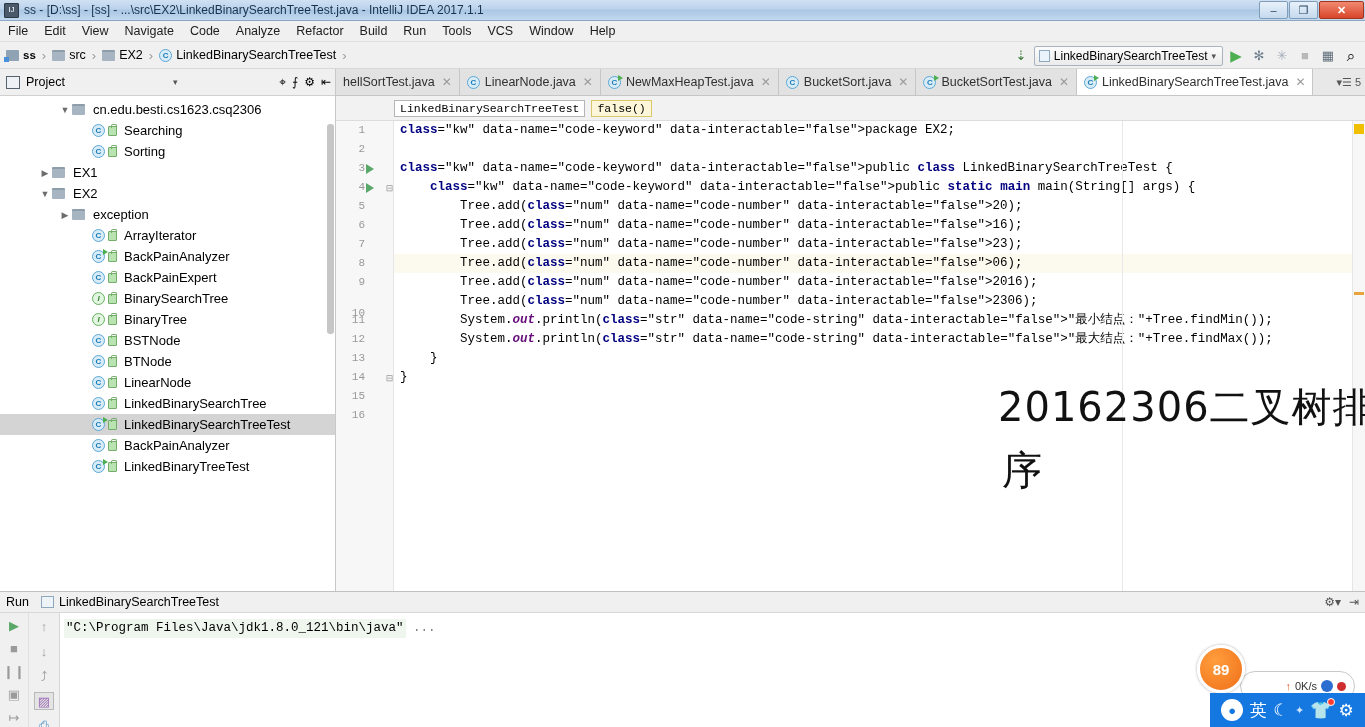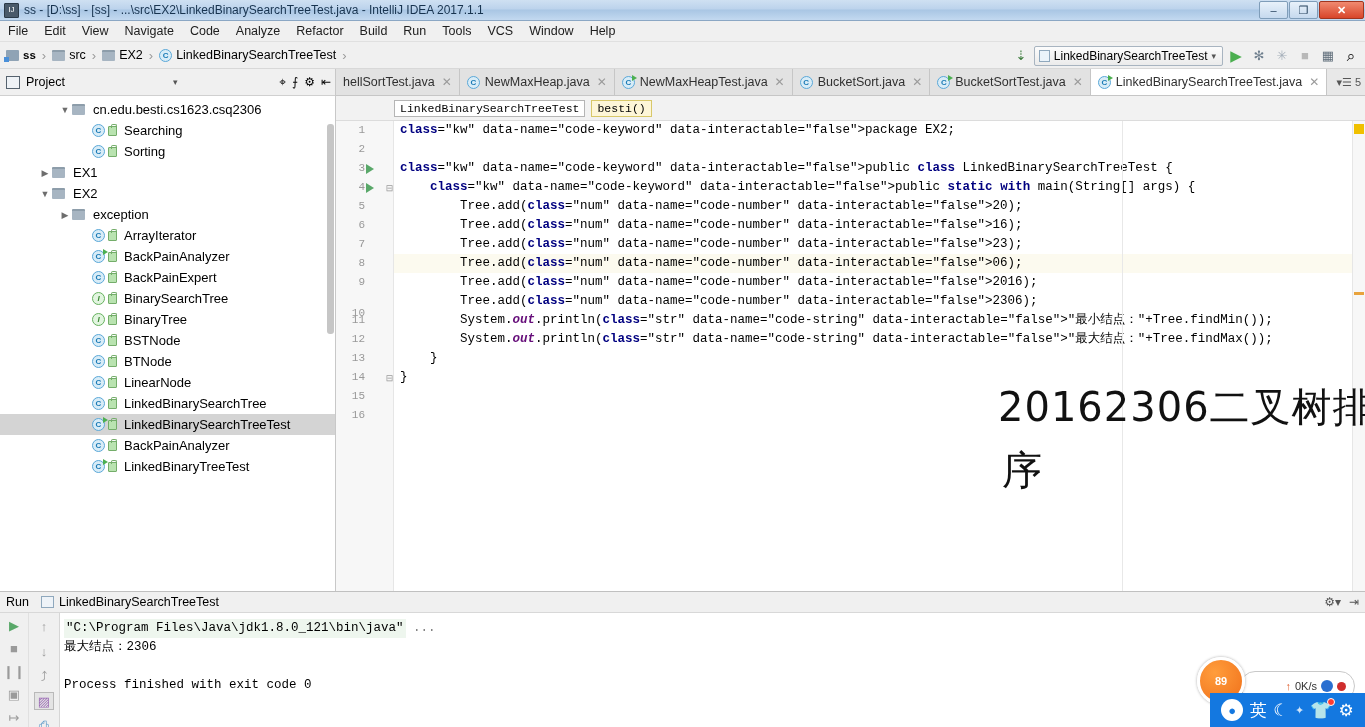--- a/index.html
+++ b/index.html
@@ -163,24 +163,24 @@
 
   
   #netwidget{
     position:absolute;right:10px;bottom:26px;height:30px;width:115px;
     background:#fff;border:1px solid #c9c9c9;border-radius:15px;
     display:flex;align-items:center;justify-content:flex-end;padding-right:8px;gap:4px;
     font-size:11px;color:#333;
   }
   #netwidget .up{color:#e06030;font-size:11px;}
   #speedball{
-    position:absolute;right:120px;bottom:22px;width:48px;height:48px;border-radius:50%;
+    position:absolute;right:120px;bottom:34px;width:48px;height:48px;border-radius:50%;
     background:radial-gradient(circle at 35% 30%,#ff9d3c,#f0701a);
     border:3px solid #fff;box-shadow:0 0 3px rgba(0,0,0,.35);
-    display:flex;align-items:center;justify-content:center;color:#fff;font-weight:bold;font-size:11px;
+    display:flex;align-items:center;justify-content:center;color:#fff;font-weight:bold;font-size:15px;
   }
   #traybar{
     position:absolute;right:0;bottom:0;height:34px;width:155px;
     background:#1478e0;
     display:flex;align-items:center;justify-content:space-around;padding:0 8px;
   }
   #traybar .t{color:#fff;font-size:17px;display:flex;align-items:center;position:relative;}
   #traybar .qq{width:22px;height:22px;border-radius:50%;background:#fff;color:#1478e0;display:flex;align-items:center;justify-content:center;font-size:13px;}
   #traybar .badge{position:absolute;top:-2px;right:-3px;width:8px;height:8px;border-radius:50%;background:#ff3b30;border:1px solid #fff;}
 </style>
@@ -380,21 +380,21 @@
   </div>
 
   <div id="editorArea">
     <div id="tabbar">
         <div class="etab">
           <span>hellSortTest.java</span>
           <span class="x">✕</span>
         </div>
         <div class="etab">
           <span class="cls-ico">C</span>
-          <span>NewMaxHeap.java</span>
+          <span>LinearNode.java</span>
           <span class="x">✕</span>
         </div>
         <div class="etab">
           <span class="cls-ico runnable" style="position: relative;">C</span>
           <span>NewMaxHeapTest.java</span>
           <span class="x">✕</span>
         </div>
         <div class="etab">
           <span class="cls-ico">C</span>
           <span>BucketSort.java</span>
@@ -408,21 +408,21 @@
         <div class="etab active">
           <span class="cls-ico runnable" style="position: relative;">C</span>
           <span>LinkedBinarySearchTreeTest.java</span>
           <span class="x">✕</span>
         </div>
         <div class="tabs-extra">▾☰ 5</div>
       </div>
 
     <div id="bcrumb2">
       <span class="bc-chip">LinkedBinarySearchTreeTest</span>
-      <span class="bc-chip hl">besti()</span>
+      <span class="bc-chip hl">false()</span>
     </div>
 
     <div id="codewrap">
       <div id="gutter">
           <div class="gnum" style="top: 0px;">1</div>
           <div class="gnum" style="top: 19px;">2</div>
           <div class="gnum" style="top: 38px;">3</div>
           <div class="grun" style="top: 38px;"></div>
           <div class="gnum" style="top: 57px;">4</div>
           <div class="grun" style="top: 57px;"></div>
@@ -439,21 +439,21 @@
           <div class="gnum" style="top: 247px;">14</div>
           <div class="gfold" style="top: 247px;">⊟</div>
           <div class="gnum" style="top: 266px;">15</div>
           <div class="gnum" style="top: 285px;">16</div>
         </div>
       <div id="codelines">
         <div class="margin-guide" style="left:728px;"></div>
       <div class="cline"><span <span="" class="kw">class</span>="kw" data-name="code-keyword" data-interactable="false"&gt;package EX2;</div>
           <div class="cline">&nbsp;</div>
           <div class="cline"><span <span="" class="kw">class</span>="kw" data-name="code-keyword" data-interactable="false"&gt;public <span class="kw">class</span> LinkedBinarySearchTreeTest {</div>
-          <div class="cline">    <span <span="" class="kw">class</span>="kw" data-name="code-keyword" data-interactable="false"&gt;public <span class="kw">static</span> <span class="kw">with</span> main(String[] args) {</div>
+          <div class="cline">    <span <span="" class="kw">class</span>="kw" data-name="code-keyword" data-interactable="false"&gt;public <span class="kw">static</span> <span class="kw">main</span> main(String[] args) {</div>
           <div class="cline">        Tree.add(<span <span="" class="kw">class</span>="num" data-name="code-number" data-interactable="false"&gt;20);</div>
           <div class="cline">        Tree.add(<span <span="" class="kw">class</span>="num" data-name="code-number" data-interactable="false"&gt;16);</div>
           <div class="cline">        Tree.add(<span <span="" class="kw">class</span>="num" data-name="code-number" data-interactable="false"&gt;23);</div>
           <div class="cline hlrow">        Tree.add(<span <span="" class="kw">class</span>="num" data-name="code-number" data-interactable="false"&gt;06);</div>
           <div class="cline">        Tree.add(<span <span="" class="kw">class</span>="num" data-name="code-number" data-interactable="false"&gt;2016);</div>
           <div class="cline">        Tree.add(<span <span="" class="kw">class</span>="num" data-name="code-number" data-interactable="false"&gt;2306);</div>
           <div class="cline">        System.<span class="fld">out</span>.println(<span <span="" class="kw">class</span>="str" data-name="code-string" data-interactable="false"&gt;"最小结点："+Tree.findMin());</div>
           <div class="cline">        System.<span class="fld">out</span>.println(<span <span="" class="kw">class</span>="str" data-name="code-string" data-interactable="false"&gt;"最大结点："+Tree.findMax());</div>
           <div class="cline">    }</div>
           <div class="cline">}</div>
@@ -494,23 +494,21 @@
     <div class="runside2">
       <div class="sideicon">↑</div>
       <div class="sideicon">↓</div>
       <div class="sideicon">⤴</div>
       <div class="sideicon" style="color:#9b6ab5;border:1px solid #b9b9b9;background:#e4e4e4;">▨</div>
       <div class="sideicon" style="color:#4a8fc4;">⎙</div>
       <div class="sideicon" style="color:#4a8fc4;">🗑</div>
     </div>
     <div id="console">
         <div class="coline"><span class="cmdline">"C:\Program Files\Java\jdk1.8.0_121\bin\java"</span><span class="dots"> ...</span></div>
-        <div class="coline">最大结点：2306</div>
         <div class="coline"> </div>
-        <div class="coline">Process finished with exit code 0</div>
       </div>
   </div>
 </div>
 
 <div id="statusbar">
   <span class="sb-ico"></span>
   <span>All files are up-to-date (a minute ago)</span>
   <span class="sb-clock">9:22</span>
 </div>
 

